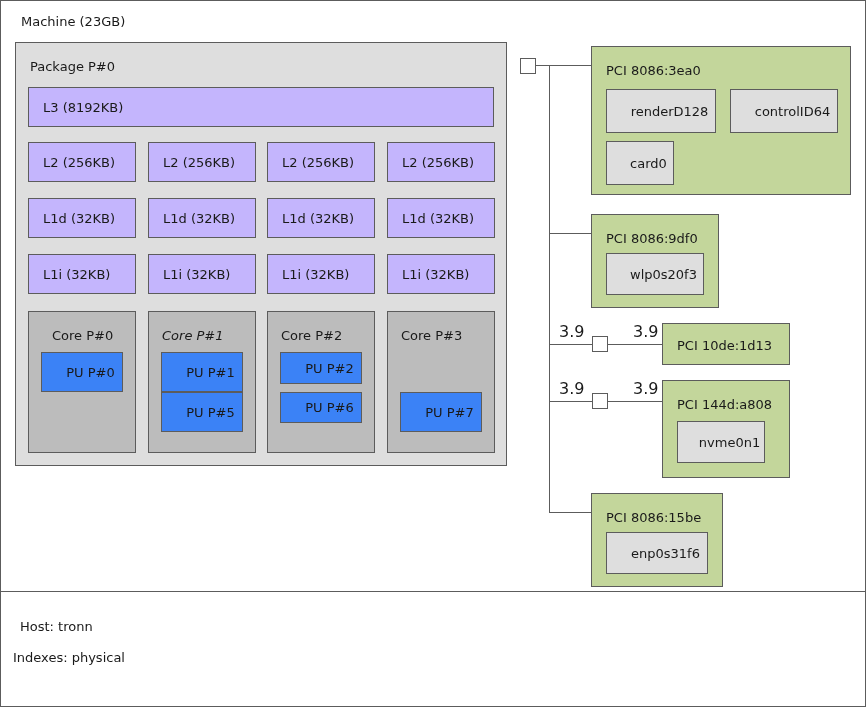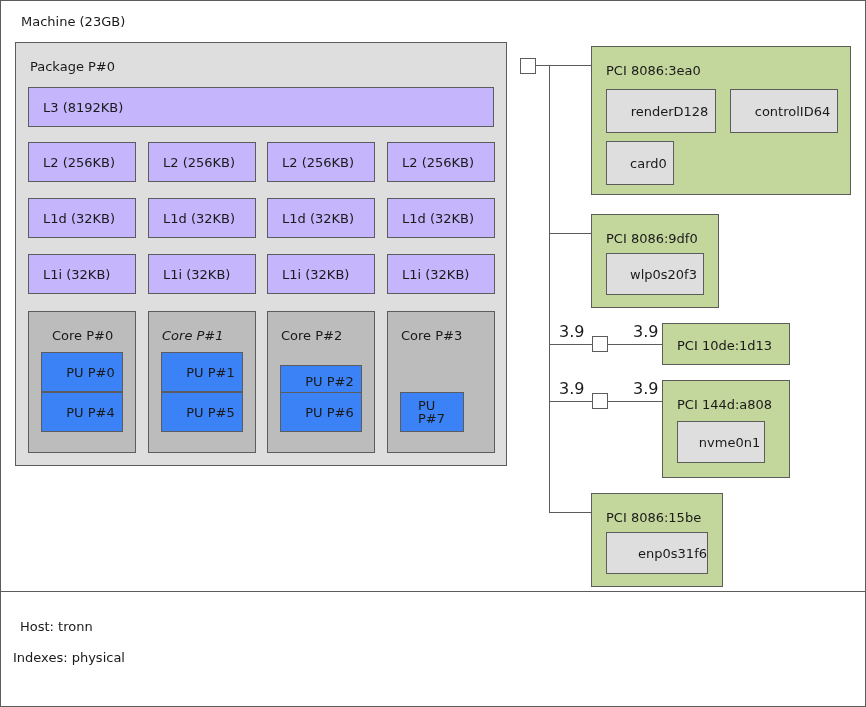--- a/index.html
+++ b/index.html
@@ -148,48 +148,45 @@
   <div class="box cache lbl-center" style="left:386px; top:253px; width:108px; height:40px;">
     <span>L1i (32KB)</span>
   </div>
 
   <div class="box core" style="left:27px; top:310px; width:108px; height:142px;">
     <span class="cap" style="left:23px; top:17px;">Core P#0</span>
   </div>
   <div class="box pu lbl-center ctr" style="left:40px; top:351px; width:82px; height:40px;">
     <span>PU P#0</span>
   </div>
-  <div class="box pu lbl-center ctr" style="left:40px; top:391px; width:82px; height:40px;">
-    <span>PU P#4</span>
-  </div>
 
   <div class="box core" style="left:147px; top:310px; width:108px; height:142px;">
     <span class="cap" style="left:13px; top:17px;font-style:italic;">Core P#1</span>
   </div>
   <div class="box pu lbl-center ctr" style="left:160px; top:351px; width:82px; height:40px;">
     <span>PU P#1</span>
   </div>
   <div class="box pu lbl-center ctr" style="left:160px; top:391px; width:82px; height:40px;">
     <span>PU P#5</span>
   </div>
 
   <div class="box core" style="left:266px; top:310px; width:108px; height:142px;">
     <span class="cap" style="left:13px; top:17px;">Core P#2</span>
   </div>
-  <div class="box pu lbl-center ctr" style="left:279px; top:351px; width:82px; height:32px;margin-top:13px;">
+  <div class="box pu lbl-center ctr" style="left:279px; top:351px; width:82px; height:32px;">
     <span>PU P#2</span>
   </div>
-  <div class="box pu lbl-center ctr" style="left:279px; top:391px; width:82px; height:40px;">
+  <div class="box pu lbl-center ctr" style="left:279px; top:391px; width:82px; height:31px;">
     <span>PU P#6</span>
   </div>
 
   <div class="box core" style="left:386px; top:310px; width:108px; height:142px;">
     <span class="cap" style="left:13px; top:17px;">Core P#3</span>
   </div>
-  <div class="box pu lbl-center ctr" style="left:399px; top:391px; width:64px; height:40px;">
+  <div class="box pu lbl-center ctr" style="left:399px; top:391px; width:82px; height:40px;">
     <span>PU P#7</span>
   </div>
 
   <div class="knob" style="left:519px; top:57px;"></div>
   <div class="line h" style="left:535px; top:64px; width:14px;"></div>
 
   <div class="line v" style="left:548px; top:64px; height:448px;"></div>
 
   <div class="line h" style="left:548px; top:64px; width:42px;"></div>
 
@@ -236,21 +233,21 @@
   <div class="box pci" style="left:661px; top:379px; width:128px; height:98px;">
     <span class="cap" style="left:14px; top:17px;">PCI 144d:a808</span>
   </div>
   <div class="box osdev lbl-center ctr" style="left:676px; top:420px; width:88px; height:42px;">
     <span>nvme0n1</span>
   </div>
 
   <div class="box pci" style="left:590px; top:492px; width:132px; height:94px;">
     <span class="cap" style="left:14px; top:17px;">PCI 8086:15be</span>
   </div>
-  <div class="box osdev lbl-center ctr" style="left:605px; top:531px; width:102px; height:42px;justify-content:flex-end;">
+  <div class="box osdev lbl-center ctr" style="left:605px; top:531px; width:102px; height:42px;">
     <span>enp0s31f6</span>
   </div>
 
   <div class="hrule" style="top:590px;"></div>
   <div class="footline" style="top:618px;margin-left:7px;">Host: tronn</div>
   <div class="footline" style="top:649px;">Indexes: physical</div>
 
 </div>
 
 </body></html>

